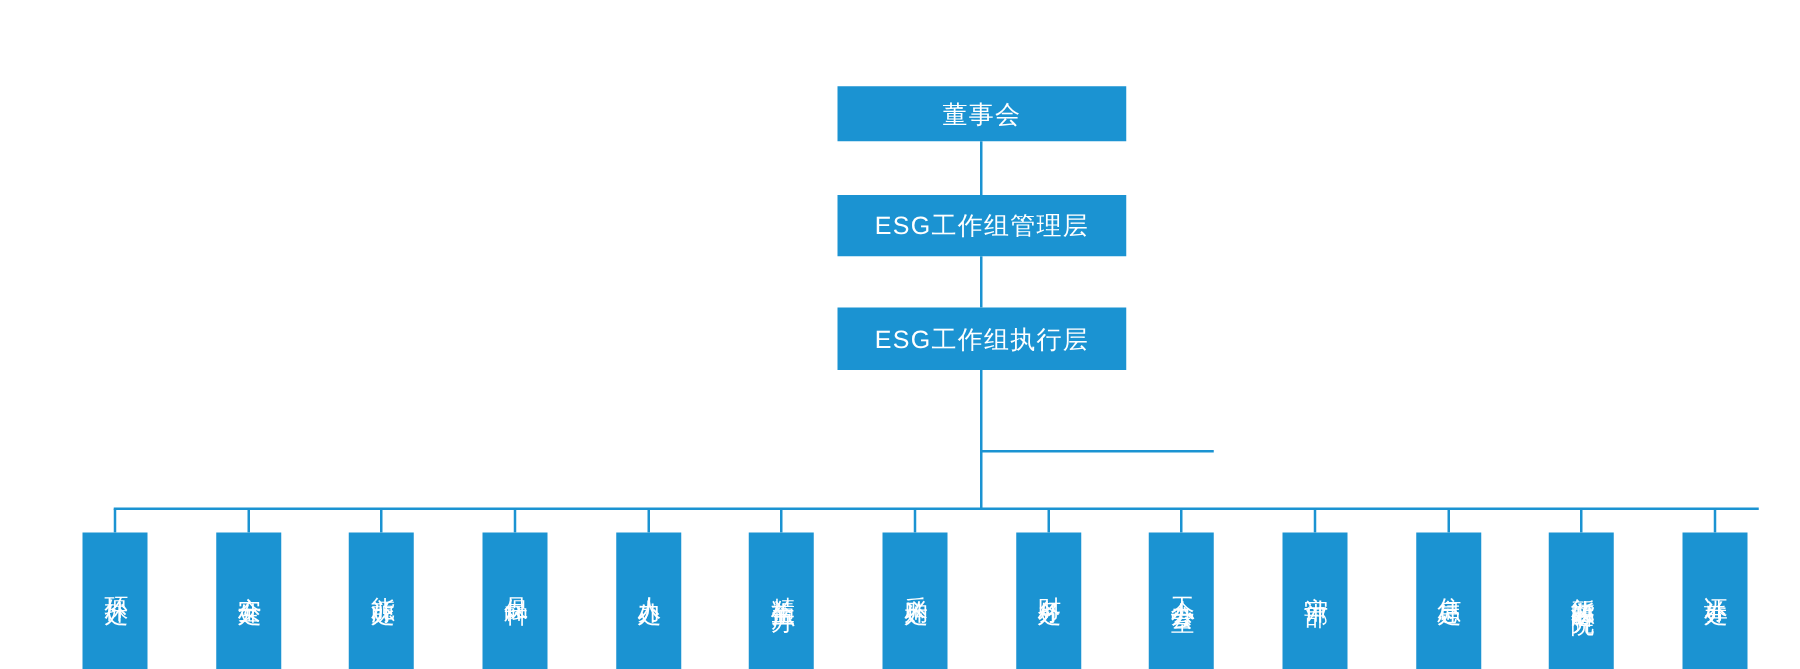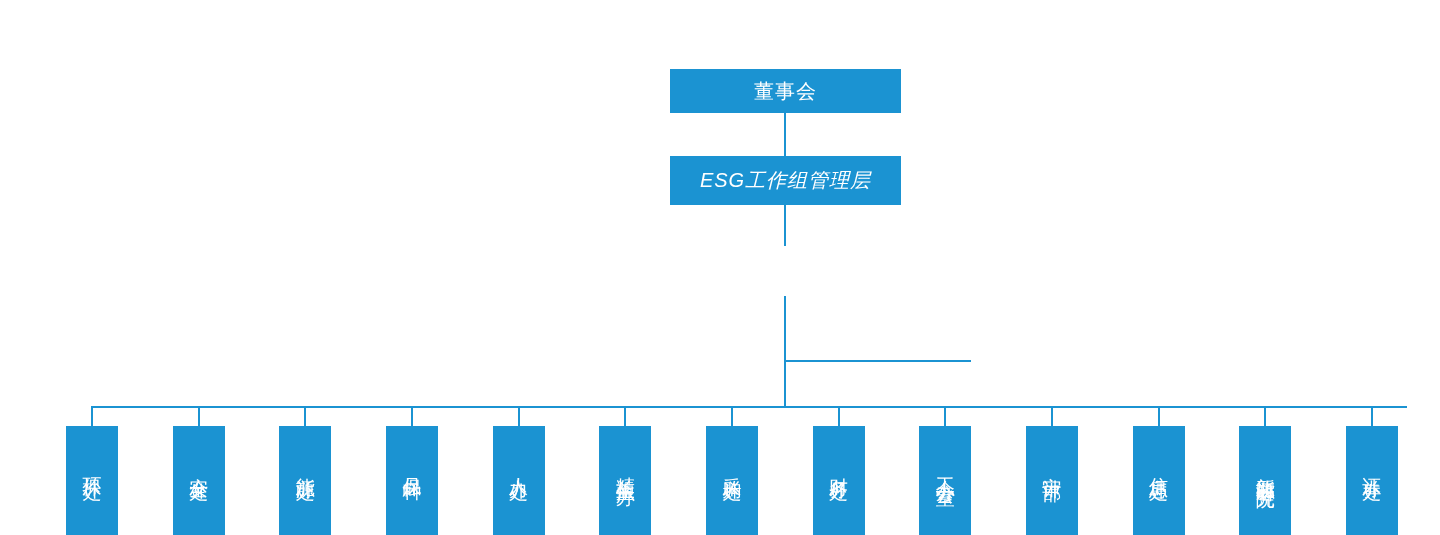--- a/index.html
+++ b/index.html
@@ -14,21 +14,21 @@
   
   .node {
     position:absolute; background:var(--primary); color:var(--text-on-primary);
     display:flex; align-items:center; justify-content:center;
     font-size:20px; letter-spacing:1px; text-align:center;
   }
 
   
   .lvl { left:604px; width:231px; }
   .lvl-board     { top:3px;   height:44px; }
-  .lvl-mgmt      { top:90px;  height:49px;font-style:italic; }
+  .lvl-mgmt      { top:90px;  height:49px; }
   .lvl-exec      { top:180px; height:50px; }
   .advisor       { left:905px; top:270px; width:230px; height:50px; }
 
   
   .line { position:absolute; background:var(--primary); }
   .v-board-mgmt  { left:718px; top:47px;  width:2px; height:43px; }
   .v-mgmt-exec   { left:718px; top:139px; width:2px; height:41px; }
   .v-exec-trunk  { left:718px; top:230px; width:2px; height:111px; }
   .h-advisor     { left:719px; top:294px; width:186px; height:2px; }
   .h-bus         { left:25px;  top:340px; width:1390px; height:2px; }
@@ -59,20 +59,23 @@
   </div>
 
   <div class="line v-board-mgmt"></div>
 
   <div class="node lvl lvl-mgmt">
     <span>ESG工作组管理层</span>
   </div>
 
   <div class="line v-mgmt-exec"></div>
 
+  <div class="node lvl lvl-exec">
+    <span>ESG工作组执行层</span>
+  </div>
 
   <div class="line v-exec-trunk"></div>
   <div class="line h-advisor"></div>
 
 
   <div class="line h-bus"></div>
 
   <div class="dept" style="--i:0">
     <span class="vtext">环保处</span>
   </div>

